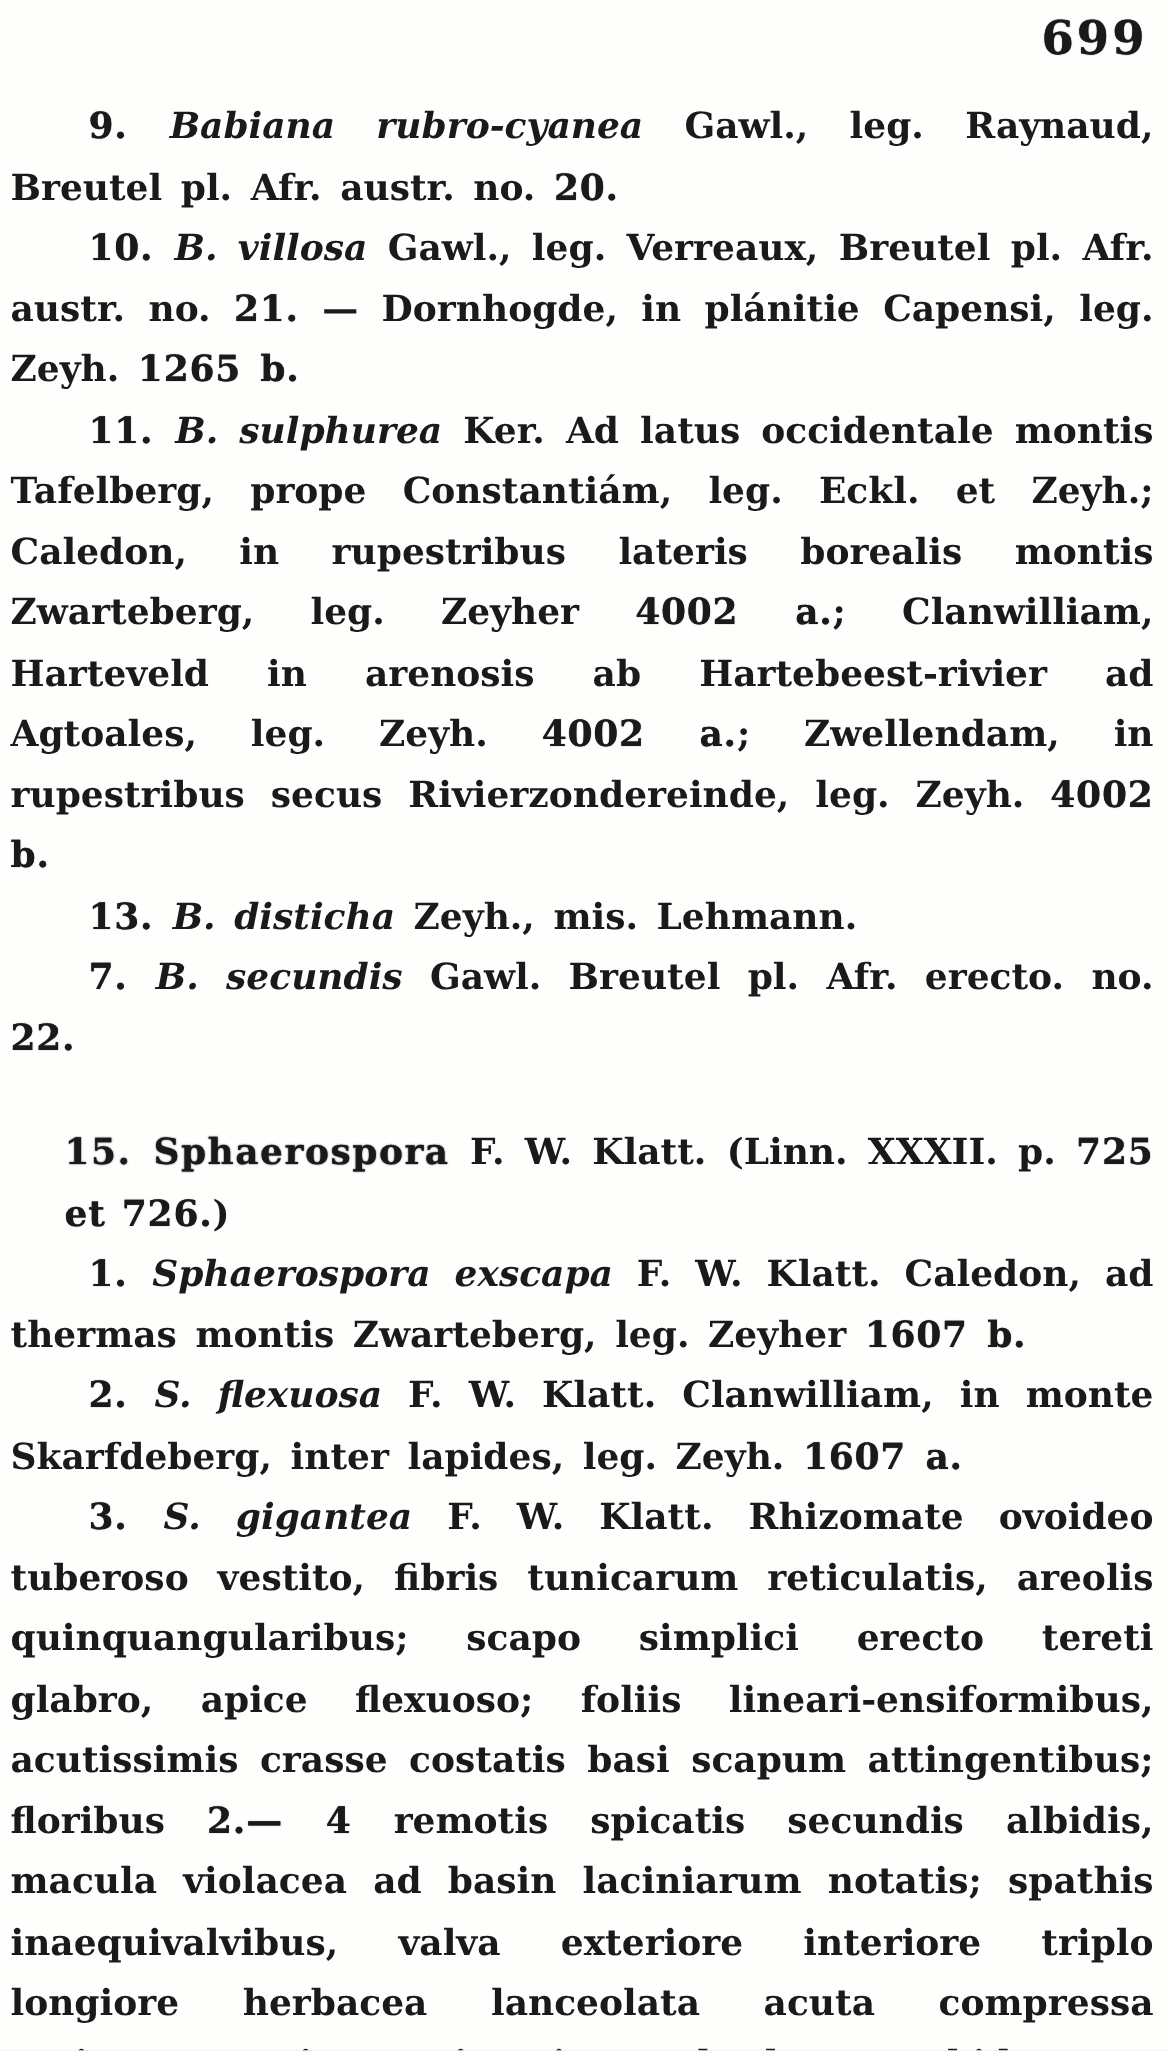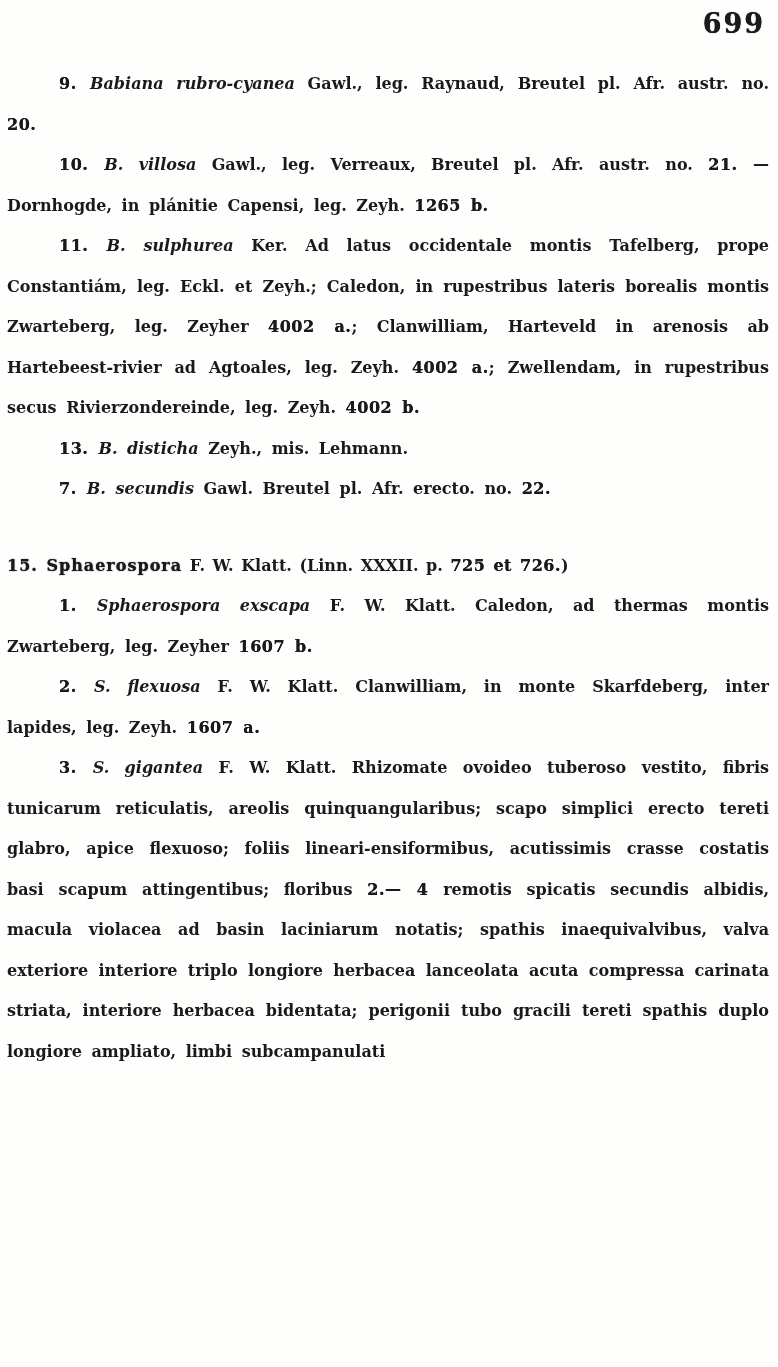--- a/index.html
+++ b/index.html
@@ -16,43 +16,44 @@
     color: #1a1a1a;
     font-family: "DejaVu Serif", "Liberation Serif", serif;
     font-weight: 700;
     overflow: hidden;
     box-sizing: border-box;
   }
   .pagenum {
     position: absolute;
     top: 8px;
     right: 13px;
-    font-size: 27px;
+    font-size: 31px;
     letter-spacing: 2px;
     text-shadow: 0 0 0.7px currentColor;
   }
   .content {
     position: absolute;
     top: 64px;
     left: 7px;
     right: 9px;
   }
   .para {
     margin: 0;
-    font-size: 16px;
+    font-size: 24px;
     line-height: 40.5px;
     text-align: justify;
     text-indent: 52px;
     word-spacing: 4px;
     hyphens: none;
   }
   .para.heading {
     text-indent: 0;
     margin-top: 36px;
     word-spacing: 2px;
+    margin-left: 36px;
   }
   .s-i { font-style: italic; }
   .s-n { text-shadow: 0 0 0.6px currentColor; letter-spacing: 0.5px; }
   .s-h { text-shadow: 0 0 1.1px currentColor; letter-spacing: 1px; }
 </style>
 </head>
 <body>
 
 <div class="page">
   <div class="pagenum">699</div>

